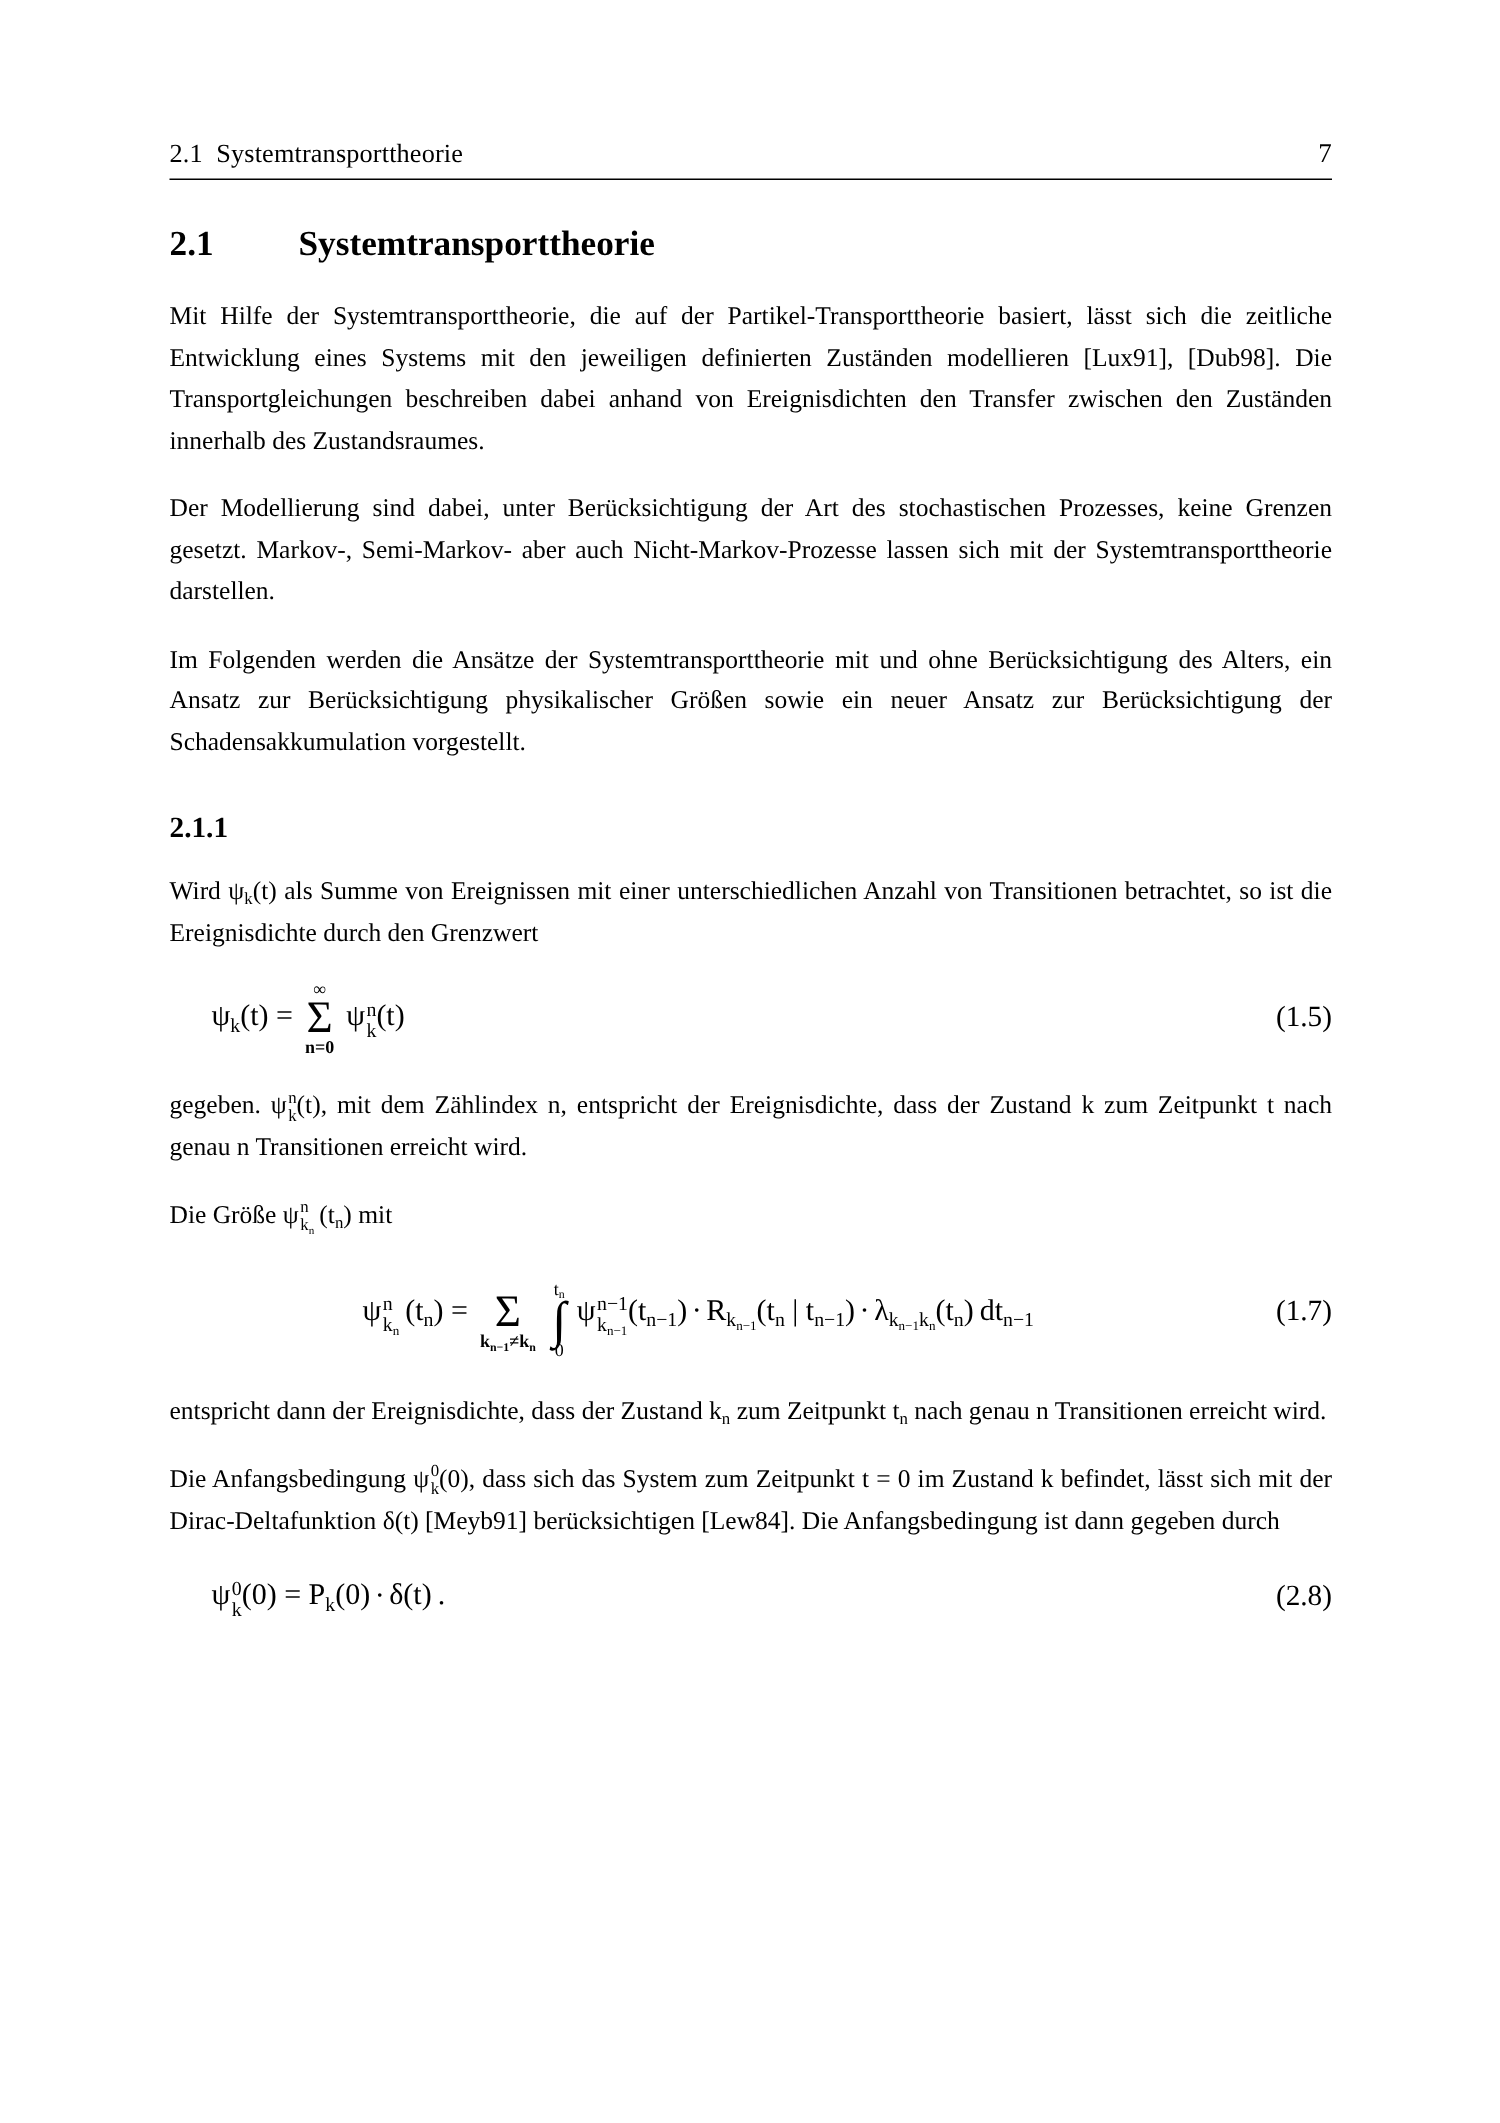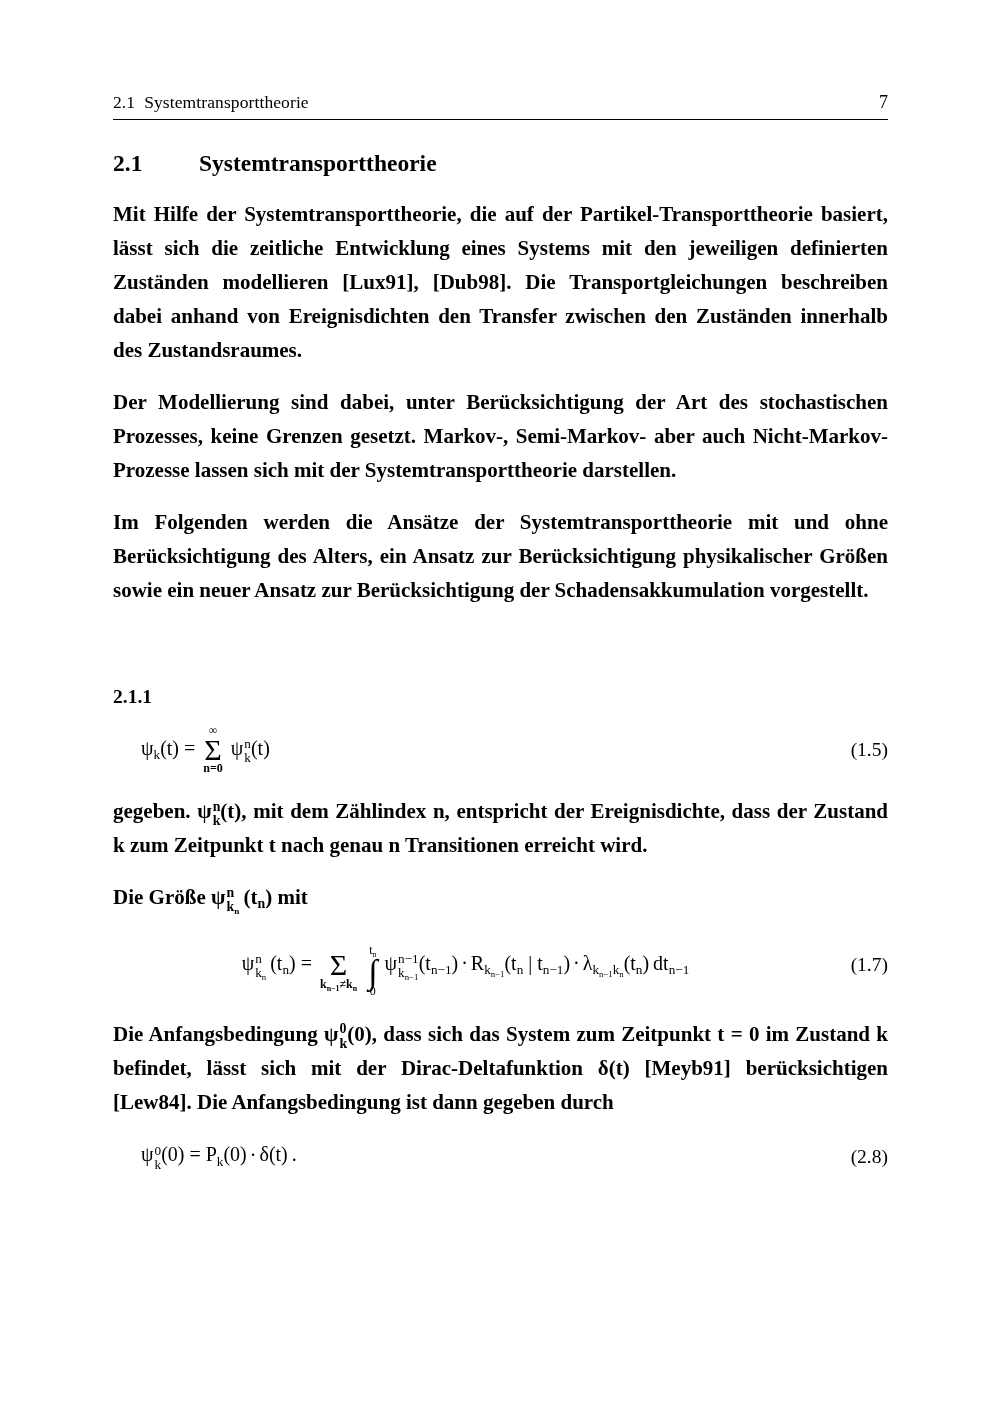--- a/index.html
+++ b/index.html
@@ -49,29 +49,28 @@
     display: flex;
   }
   h2.sec .num { width: 86px; flex: none; }
 
   h3.subsec {
     font-size: 19.5px;
     font-weight: bold;
     margin: 34px 0 16px 0;
     display: flex;
   }
-  h3.subsec .num { width: 86px; flex: none; margin-top: 45px; }
+  h3.subsec .num { width: 86px; flex: none; }
 
   p.body {
-    font-size: 21px;
+    font-size: 17px;
     line-height: 1.62;
     text-align: justify;
     margin: 0 0 18px 0;
     text-justify: inter-word;
-    font-weight: bold;
   }
 
   
   .eq-row {
     display: flex;
     align-items: center;
     margin: 16px 0 18px 0;
     min-height: 40px;
   }
   .eq-body {
@@ -173,20 +172,23 @@
 
     <p class="body">Mit Hilfe der Systemtransporttheorie, die auf der Partikel-Transporttheorie basiert, lässt sich die zeitliche Entwicklung eines Systems mit den jeweiligen definierten Zuständen modellieren [Lux91], [Dub98]. Die Transportgleichungen beschreiben dabei anhand von Ereignisdichten den Transfer zwischen den Zuständen innerhalb des Zustandsraumes.</p>
     <p class="body">Der Modellierung sind dabei, unter Berücksichtigung der Art des stochastischen Prozesses, keine Grenzen gesetzt. Markov-, Semi-Markov- aber auch Nicht-Markov-Prozesse lassen sich mit der Systemtransporttheorie darstellen.</p>
     <p class="body">Im Folgenden werden die Ansätze der Systemtransporttheorie mit und ohne Berücksichtigung des Alters, ein Ansatz zur Berücksichtigung physikalischer Größen sowie ein neuer Ansatz zur Berücksichtigung der Schadensakkumulation vorgestellt.</p>
 
     <h3 class="subsec">
       <span class="num">2.1.1</span>
     </h3>
 
 
+    <p class="body">
+      <span>Wird </span><span class="math">ψ<sub>k</sub>(t)</span><span> als Summe von Ereignissen mit einer unterschiedlichen Anzahl von Transitionen betrachtet, so ist die Ereignisdichte durch den Grenzwert</span>
+    </p>
 
     <div class="eq-row">
       <div class="eq-body">
         <span class="math">
           ψ<sub>k</sub>(t) =
           <span class="bigop">
             <span class="lim-top">∞</span>
             <span class="op">Σ</span>
             <span class="lim-bot">n=0</span>
           </span>
@@ -217,20 +219,23 @@
             <span class="lim-top">t<sub>n</sub></span>
             <span class="op">∫</span>
             <span class="lim-bot">0</span>
           </span>
           ψ<span class="subsup"><span class="sup-line">n−1</span><span class="sub-line">k<sub>n−1</sub></span></span>(t<sub>n−1</sub>)<span class="dot">·</span>R<sub>k<sub>n−1</sub></sub>(t<sub>n</sub> | t<sub>n−1</sub>)<span class="dot">·</span>λ<sub>k<sub>n−1</sub>k<sub>n</sub></sub>(t<sub>n</sub>) dt<sub>n−1</sub>
         </span>
       </div>
       <div class="eq-tag">(1.7)</div>
     </div>
 
+    <p class="body">
+      <span>entspricht dann der Ereignisdichte, dass der Zustand k</span><sub>n</sub><span> zum Zeitpunkt t</span><sub>n</sub><span> nach genau n Transitionen erreicht wird.</span>
+    </p>
 
     <p class="body">
       <span>Die Anfangsbedingung </span><span class="math">ψ<span class="subsup"><span class="sup-line">0</span><span class="sub-line">k</span></span>(0)</span><span>, dass sich das System zum Zeitpunkt t = 0 im Zustand k befindet, lässt sich mit der Dirac-Deltafunktion δ(t) [Meyb91] berücksichtigen [Lew84]. Die Anfangsbedingung ist dann gegeben durch</span>
     </p>
 
     <div class="eq-row">
       <div class="eq-body">
         <span class="math">
           ψ<span class="subsup"><span class="sup-line">0</span><span class="sub-line">k</span></span>(0) = P<sub>k</sub>(0)<span class="dot">·</span>δ(t) .
         </span>

